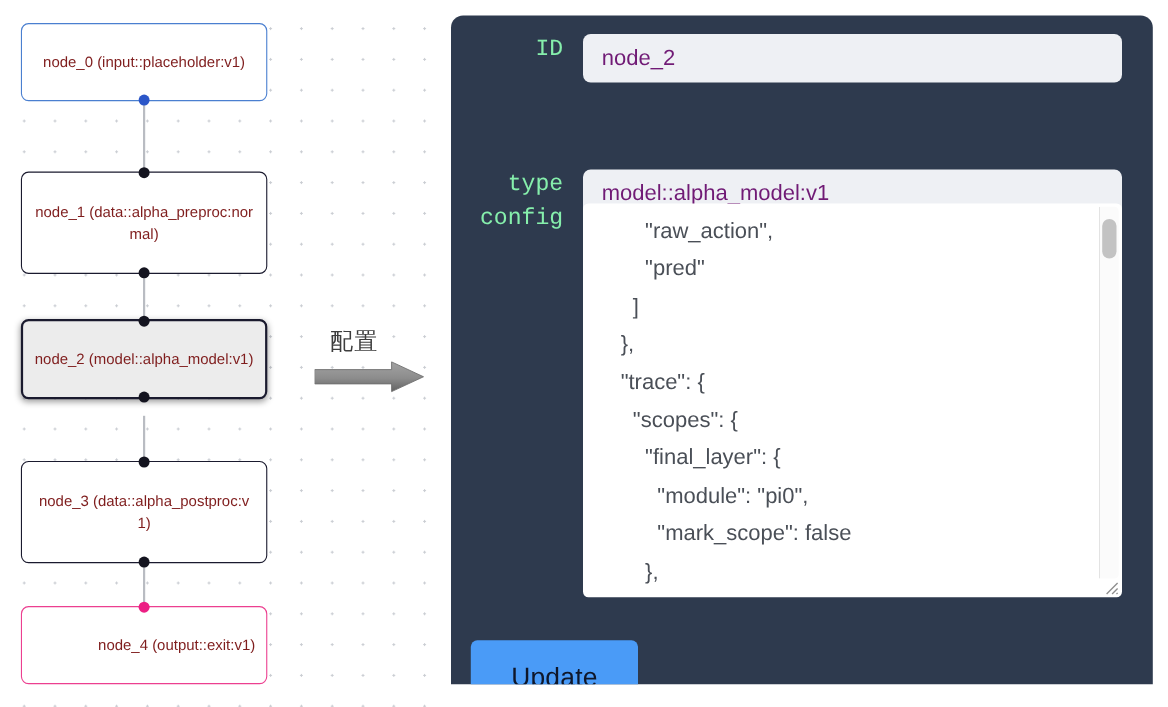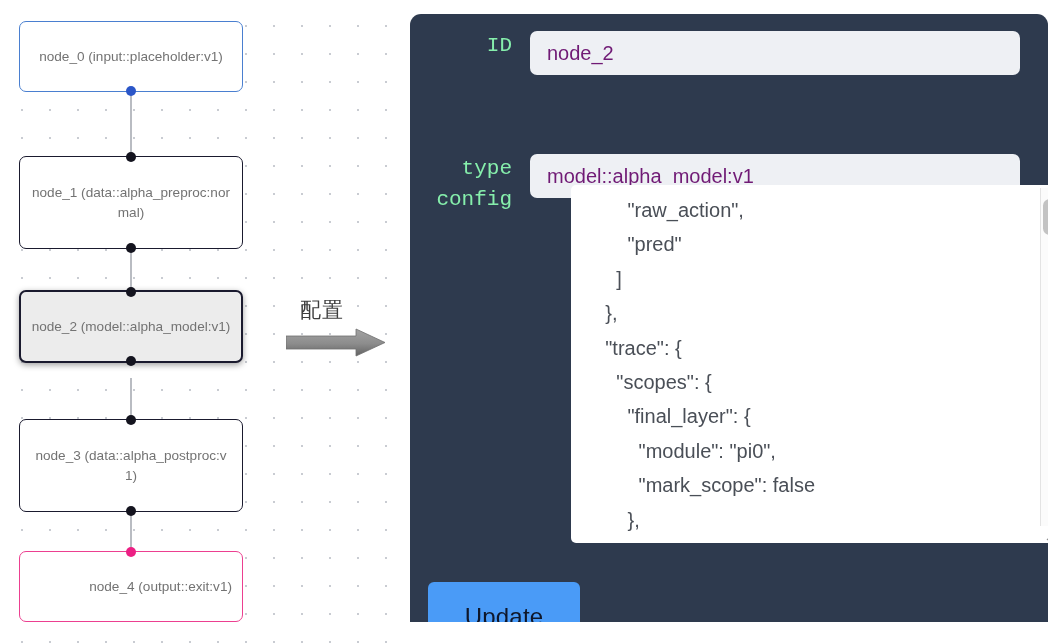--- a/index.html
+++ b/index.html
@@ -30,21 +30,21 @@
   }
 
   .node {
     position: absolute;
     box-sizing: border-box;
     width: 224px;
     left: 19px;
     border: 1.6px solid #1a1a2e;
     border-radius: 7px;
     background: #ffffff;
-    color: #737373;
+    color: #7f1d1d;
     font-size: 13.6px;
     line-height: 20px;
     text-align: center;
     display: flex;
     align-items: center;
     justify-content: center;
     padding: 4px 10px;
     word-break: break-all;
   }
   .node .node-text { display: block; width: 100%; }
@@ -140,21 +140,21 @@
     border-radius: 7px;
     color: #701a75;
     font-size: 20px;
     padding: 0 17px;
     font-family: "Liberation Sans", sans-serif;
     outline: none;
   }
 
   #row-id   { left: 14px; top: 17px; }
   #row-type { left: 14px; top: 92px; margin-top: 48px; }
-  #row-config { left: 14px; top: 171px; gap: 41px; }
+  #row-config { left: 14px; top: 171px; }
 
   .textarea-wrap {
     position: relative;
     width: 490px;
     height: 358px;
   }
   .config-textarea {
     box-sizing: border-box;
     width: 490px;
     height: 358px;

